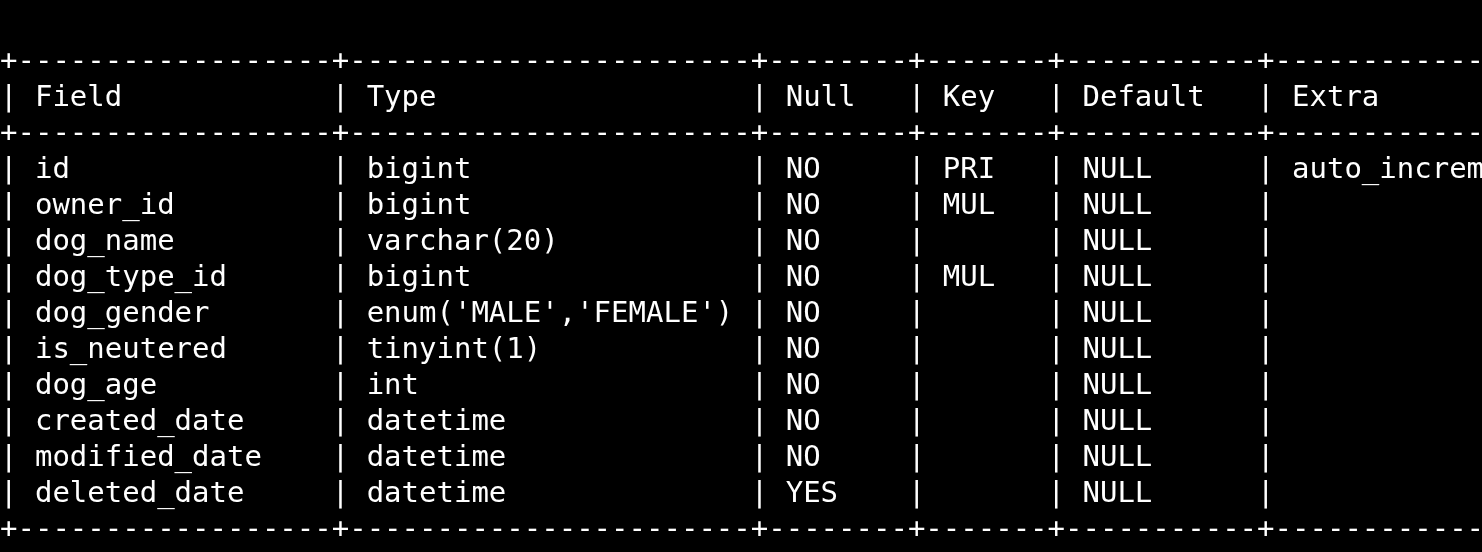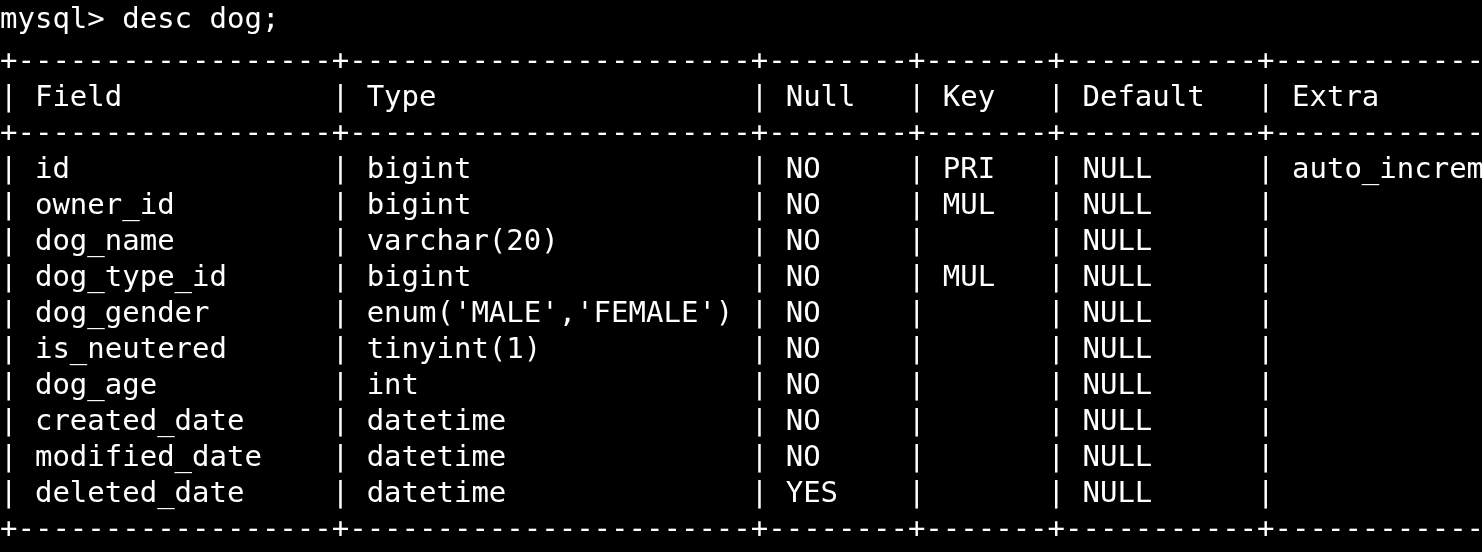--- a/index.html
+++ b/index.html
@@ -45,21 +45,20 @@
   .row-7  { top: 402px; }
   .row-8  { top: 438px; }
   .row-9  { top: 474px; }
   .rule-bot     { top: 510px; }
 </style>
 </head>
 <body>
 
 <div id="terminal">
 
-  <div class="term-line prompt-line">mysql&gt; desc dog;</div>
 
   <div class="term-line rule-top">+------------------+-----------------------+--------+-------+-----------+------------------+</div>
 
   <div class="term-line header-line">| Field            | Type                  | Null   | Key   | Default   | Extra            |</div>
 
   <div class="term-line rule-mid">+------------------+-----------------------+--------+-------+-----------+------------------+</div>
 
   <div class="term-line row-0">| id               | bigint                | NO     | PRI   | NULL      | auto_increment   |</div>
   <div class="term-line row-1">| owner_id         | bigint                | NO     | MUL   | NULL      |                  |</div>
   <div class="term-line row-2">| dog_name         | varchar(20)           | NO     |       | NULL      |                  |</div>

